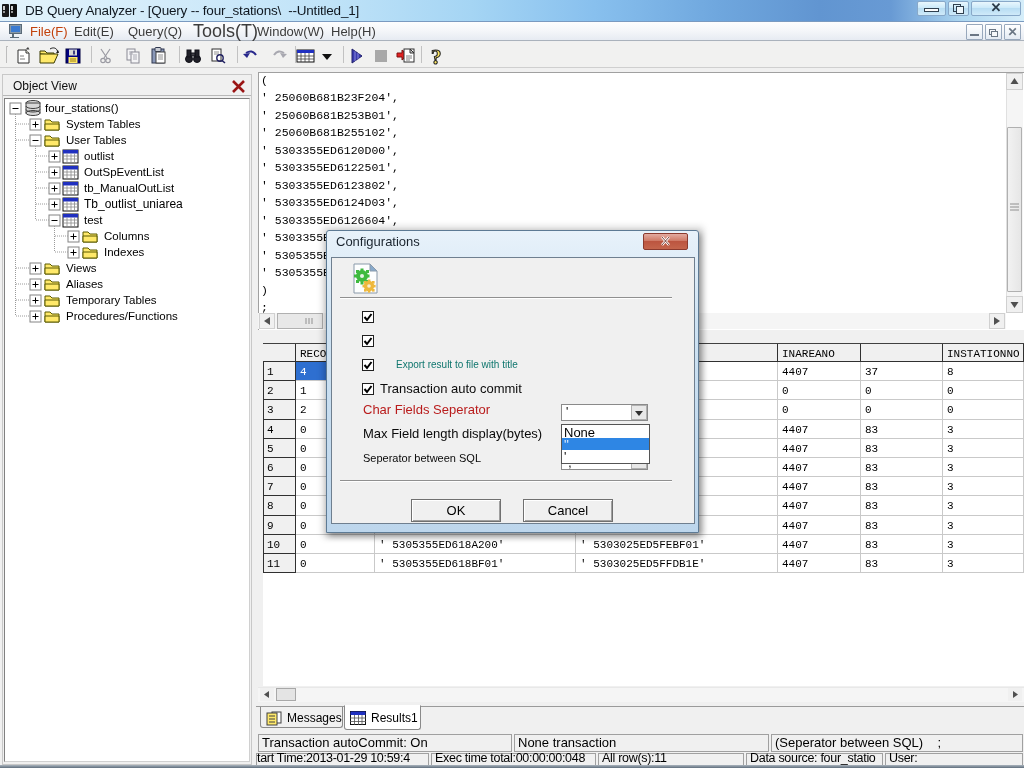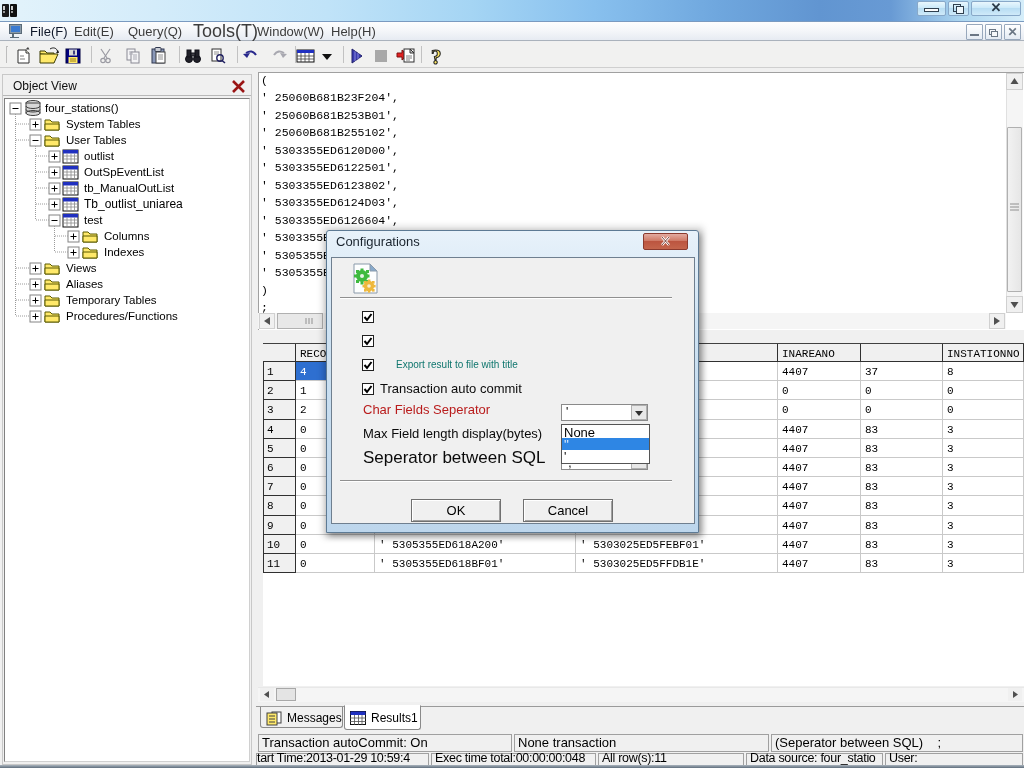--- a/index.html
+++ b/index.html
@@ -8,33 +8,34 @@
 .mono{font-family:"Liberation Mono",monospace}
 </style></head><body>
 <div id="scr">
 <div class="abs" style="left:0;top:0;width:1024px;height:21px;background:linear-gradient(90deg,#e3f3fb 0%,#d4ecfa 15%,#c0e3f8 32%,#a5d5f4 46%,#88c0ee 58%,#6fa7de 70%,#6195d1 80%,#689ad4 87%,#aed7f0 94%,#d6eefa 100%)"></div>
 <div class="abs" style="left:2px;top:4px;width:7px;height:13px;background:#1a1a1a;border-radius:1px"></div>
 <div class="abs" style="left:3px;top:6px;width:2px;height:4px;background:#cfcfcf"></div>
 <div class="abs" style="left:3px;top:11px;width:2px;height:2px;background:#9a9a9a"></div>
 <div class="abs" style="left:10px;top:4px;width:7px;height:13px;background:#111;border-radius:1px"></div>
 <div class="abs" style="left:11px;top:6px;width:2px;height:4px;background:#cfcfcf"></div>
 <div class="abs" style="left:11px;top:11px;width:2px;height:2px;background:#9a9a9a"></div>
+<div class="abs" style="left:25px;top:3px;width:500px;height:16px;font-size:13.5px;letter-spacing:-0.2px;color:#101820;line-height:16px">DB Query Analyzer - [Query -- four_stations\&nbsp;&nbsp;--Untitled_1]</div>
 <div class="abs" style="left:917px;top:1px;width:29px;height:15px;background:linear-gradient(180deg,#e9f7fd 0%,#cbe9f9 45%,#b8ddf3 50%,#cfeaf9 100%);border:1px solid #88a8c8;border-radius:2px"></div>
 <div class="abs" style="left:948px;top:1px;width:21px;height:15px;background:linear-gradient(180deg,#e9f7fd 0%,#cbe9f9 45%,#b8ddf3 50%,#cfeaf9 100%);border:1px solid #88a8c8;border-radius:2px"></div>
 <div class="abs" style="left:971px;top:1px;width:50px;height:15px;background:linear-gradient(180deg,#e9f7fd 0%,#cbe9f9 45%,#b8ddf3 50%,#cfeaf9 100%);border:1px solid #88a8c8;border-radius:2px"></div>
 <div class="abs" style="left:924px;top:8px;width:15px;height:4px;background:#fdfdfd;border:1px solid #30404f"></div>
 <div class="abs" style="left:953px;top:4px;width:8px;height:8px;background:transparent;border:1px solid #30404f"></div>
 <div class="abs" style="left:956px;top:6px;width:8px;height:8px;background:#eef7fc;border:1px solid #30404f"></div>
 <div class="abs" style="left:986px;top:1px;width:20px;height:13px;font-size:13px;font-weight:bold;color:#2a3a48;line-height:14px;text-align:center">✕</div>
 <div class="abs" style="left:0;top:21px;width:1024px;height:20px;background:linear-gradient(180deg,#fdfdfe 0%,#f4f6f9 50%,#e6ebf2 100%);border-top:1px solid #7a9ac0;border-bottom:1px solid #aab2bc"></div>
 <div class="abs" style="left:9px;top:24px;width:13px;height:10px;background:#8a9aa8;border:1px solid #5a6a78"></div>
 <div class="abs" style="left:11px;top:26px;width:9px;height:6px;background:#3a7ad0"></div>
 <div class="abs" style="left:12px;top:34px;width:2px;height:4px;background:#5a6a78"></div>
 <div class="abs" style="left:10px;top:37px;width:9px;height:1px;background:#5a6a78"></div>
-<div class="abs" style="left:30px;top:24px;height:15px;font-size:13px;color:#0f172a;line-height:15px">File(F)</div>
+<div class="abs" style="left:30px;top:24px;height:15px;font-size:13px;color:#c2410c;line-height:15px">File(F)</div>
 <div class="abs" style="left:74px;top:24px;height:15px;font-size:13px;color:#3c3c3c;line-height:15px">Edit(E)</div>
 <div class="abs" style="left:128px;top:24px;height:15px;font-size:13px;color:#3c3c3c;line-height:15px">Query(Q)</div>
 <div class="abs" style="left:193px;top:24px;height:15px;font-size:18px;color:#3c3c3c;line-height:15px">Tools(T)</div>
 <div class="abs" style="left:257px;top:24px;height:15px;font-size:13px;color:#3c3c3c;line-height:15px">Window(W)</div>
 <div class="abs" style="left:331px;top:24px;height:15px;font-size:13px;color:#3c3c3c;line-height:15px">Help(H)</div>
 <div class="abs" style="left:966px;top:24px;width:17px;height:16px;background:linear-gradient(180deg,#ffffff,#e4ebf3);border:1px solid #98a8bc;border-radius:1px"></div>
 <div class="abs" style="left:985px;top:24px;width:17px;height:16px;background:linear-gradient(180deg,#ffffff,#e4ebf3);border:1px solid #98a8bc;border-radius:1px"></div>
 <div class="abs" style="left:1004px;top:24px;width:17px;height:16px;background:linear-gradient(180deg,#ffffff,#e4ebf3);border:1px solid #98a8bc;border-radius:1px"></div>
 <div class="abs" style="left:970px;top:34px;width:9px;height:2px;background:#6a7684"></div>
 <div class="abs" style="left:989px;top:29px;width:7px;height:6px;border:1px solid #6a7684"></div>
@@ -596,21 +597,21 @@
       <path d="M2.5 6 l2.5 3 4.5 -6" stroke="#000" stroke-width="2" fill="none"></path>
     </svg>
 <div class="abs" style="left:396px;top:357px;height:16px;font-size:10px;color:#0f766e;line-height:16px">Export result to file with title</div>
 <div class="abs" style="left:362px;top:383px;width:12px;height:12px;background:#fff;border:1px solid #202020"></div>
 <svg class="abs" style="left:362px;top:383px" width="12" height="12">
       <path d="M2.5 6 l2.5 3 4.5 -6" stroke="#000" stroke-width="2" fill="none"></path>
     </svg>
 <div class="abs" style="left:380px;top:381px;height:16px;font-size:13px;color:#0a0a0a;line-height:16px">Transaction auto commit</div>
 <div class="abs" style="left:363px;top:402px;height:16px;font-size:13px;color:#b91c1c;line-height:16px">Char Fields Seperator</div>
 <div class="abs" style="left:363px;top:426px;height:16px;font-size:13px;color:#0a0a0a;line-height:16px">Max Field length display(bytes)</div>
-<div class="abs" style="left:363px;top:450px;height:16px;font-size:17px;color:#0a0a0a;line-height:16px">Seperator between SQL</div>
+<div class="abs" style="left:363px;top:450px;height:16px;font-size:11px;color:#0a0a0a;line-height:16px">Seperator between SQL</div>
 <div class="abs" style="left:561px;top:450px;width:87px;height:20px;background:#fff;border:1px solid #8a8a8a"></div>
 <div class="abs" style="left:631px;top:451px;width:16px;height:18px;background:#e8e8e8;border:1px solid #b0b0b0"></div>
 <svg class="abs" style="left:631px;top:451px" width="16" height="18">
       <path d="M4 8 l8 0 -4 5z" fill="#303030"></path>
     </svg>
 <div class="abs" style="left:566px;top:456px;height:14px;font-size:12px;color:#000;line-height:14px">',</div>
 <div class="abs" style="left:561px;top:404px;width:87px;height:17px;background:#fff;border:1px solid #8a8a8a"></div>
 <div class="abs" style="left:566px;top:406px;height:13px;font-size:12px;color:#000;line-height:13px">'</div>
 <div class="abs" style="left:631px;top:405px;width:16px;height:15px;background:#e8e8e8;border:1px solid #b0b0b0"></div>
 <svg class="abs" style="left:631px;top:405px" width="16" height="15">

